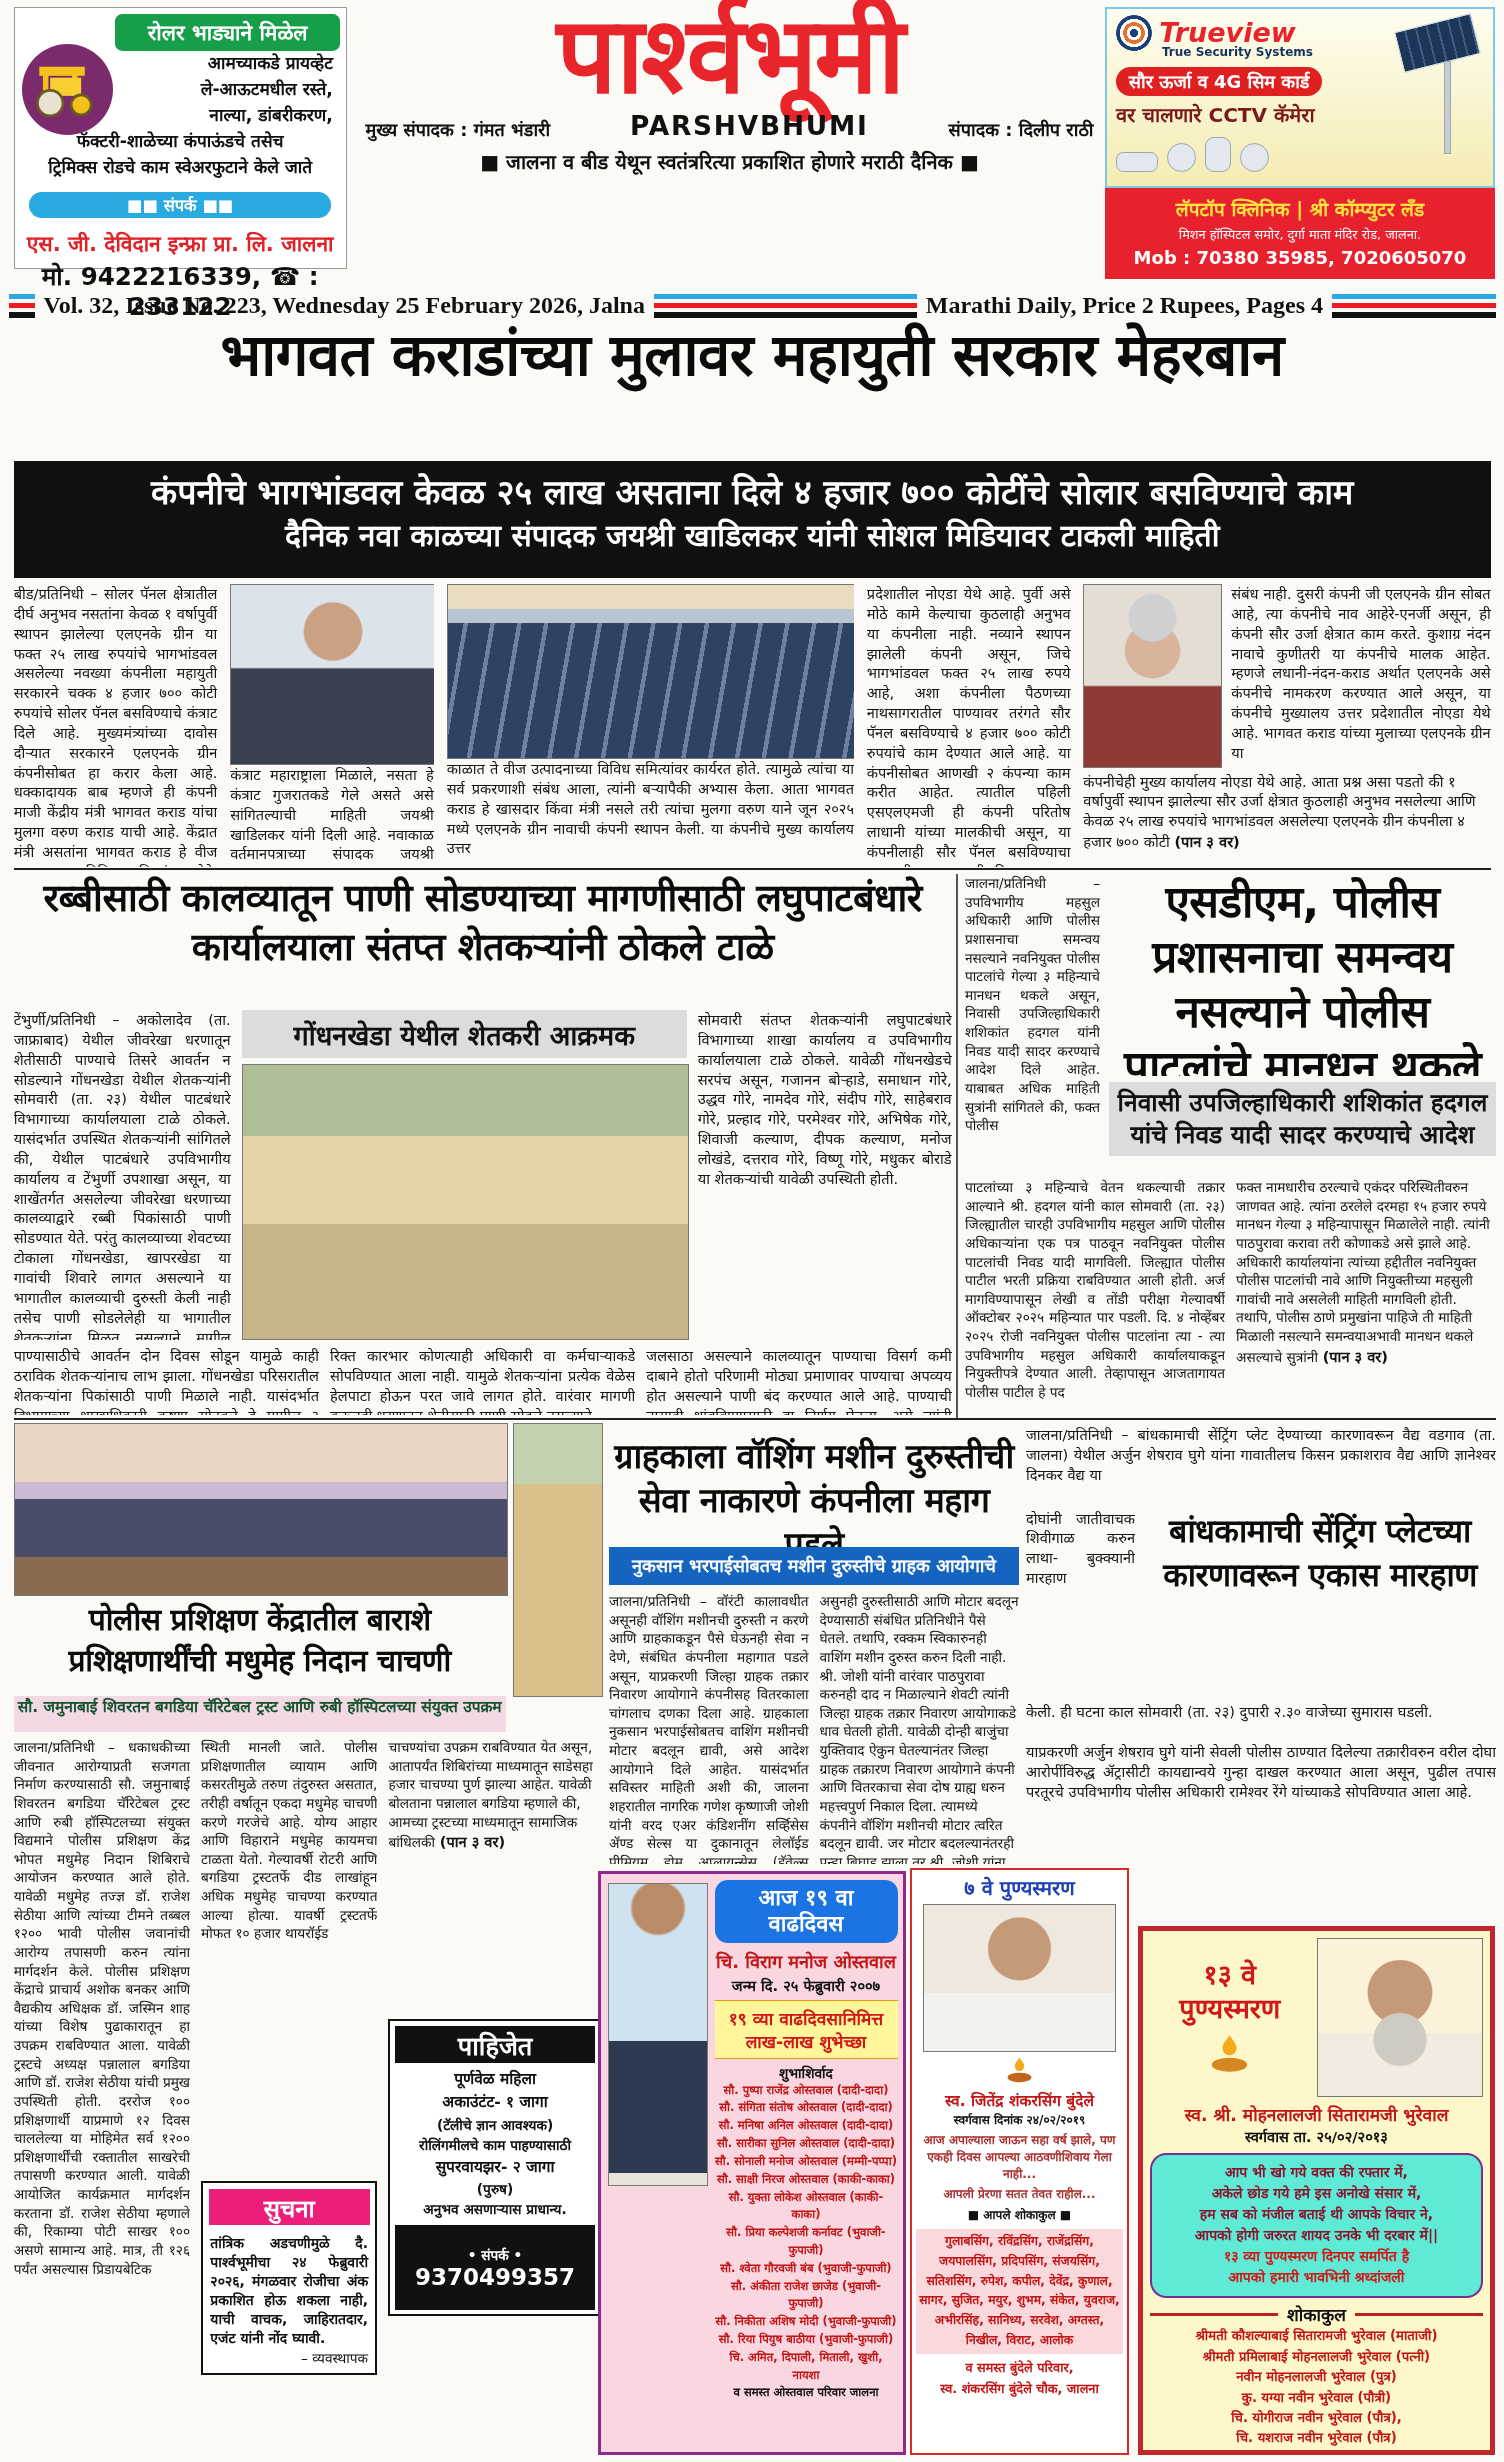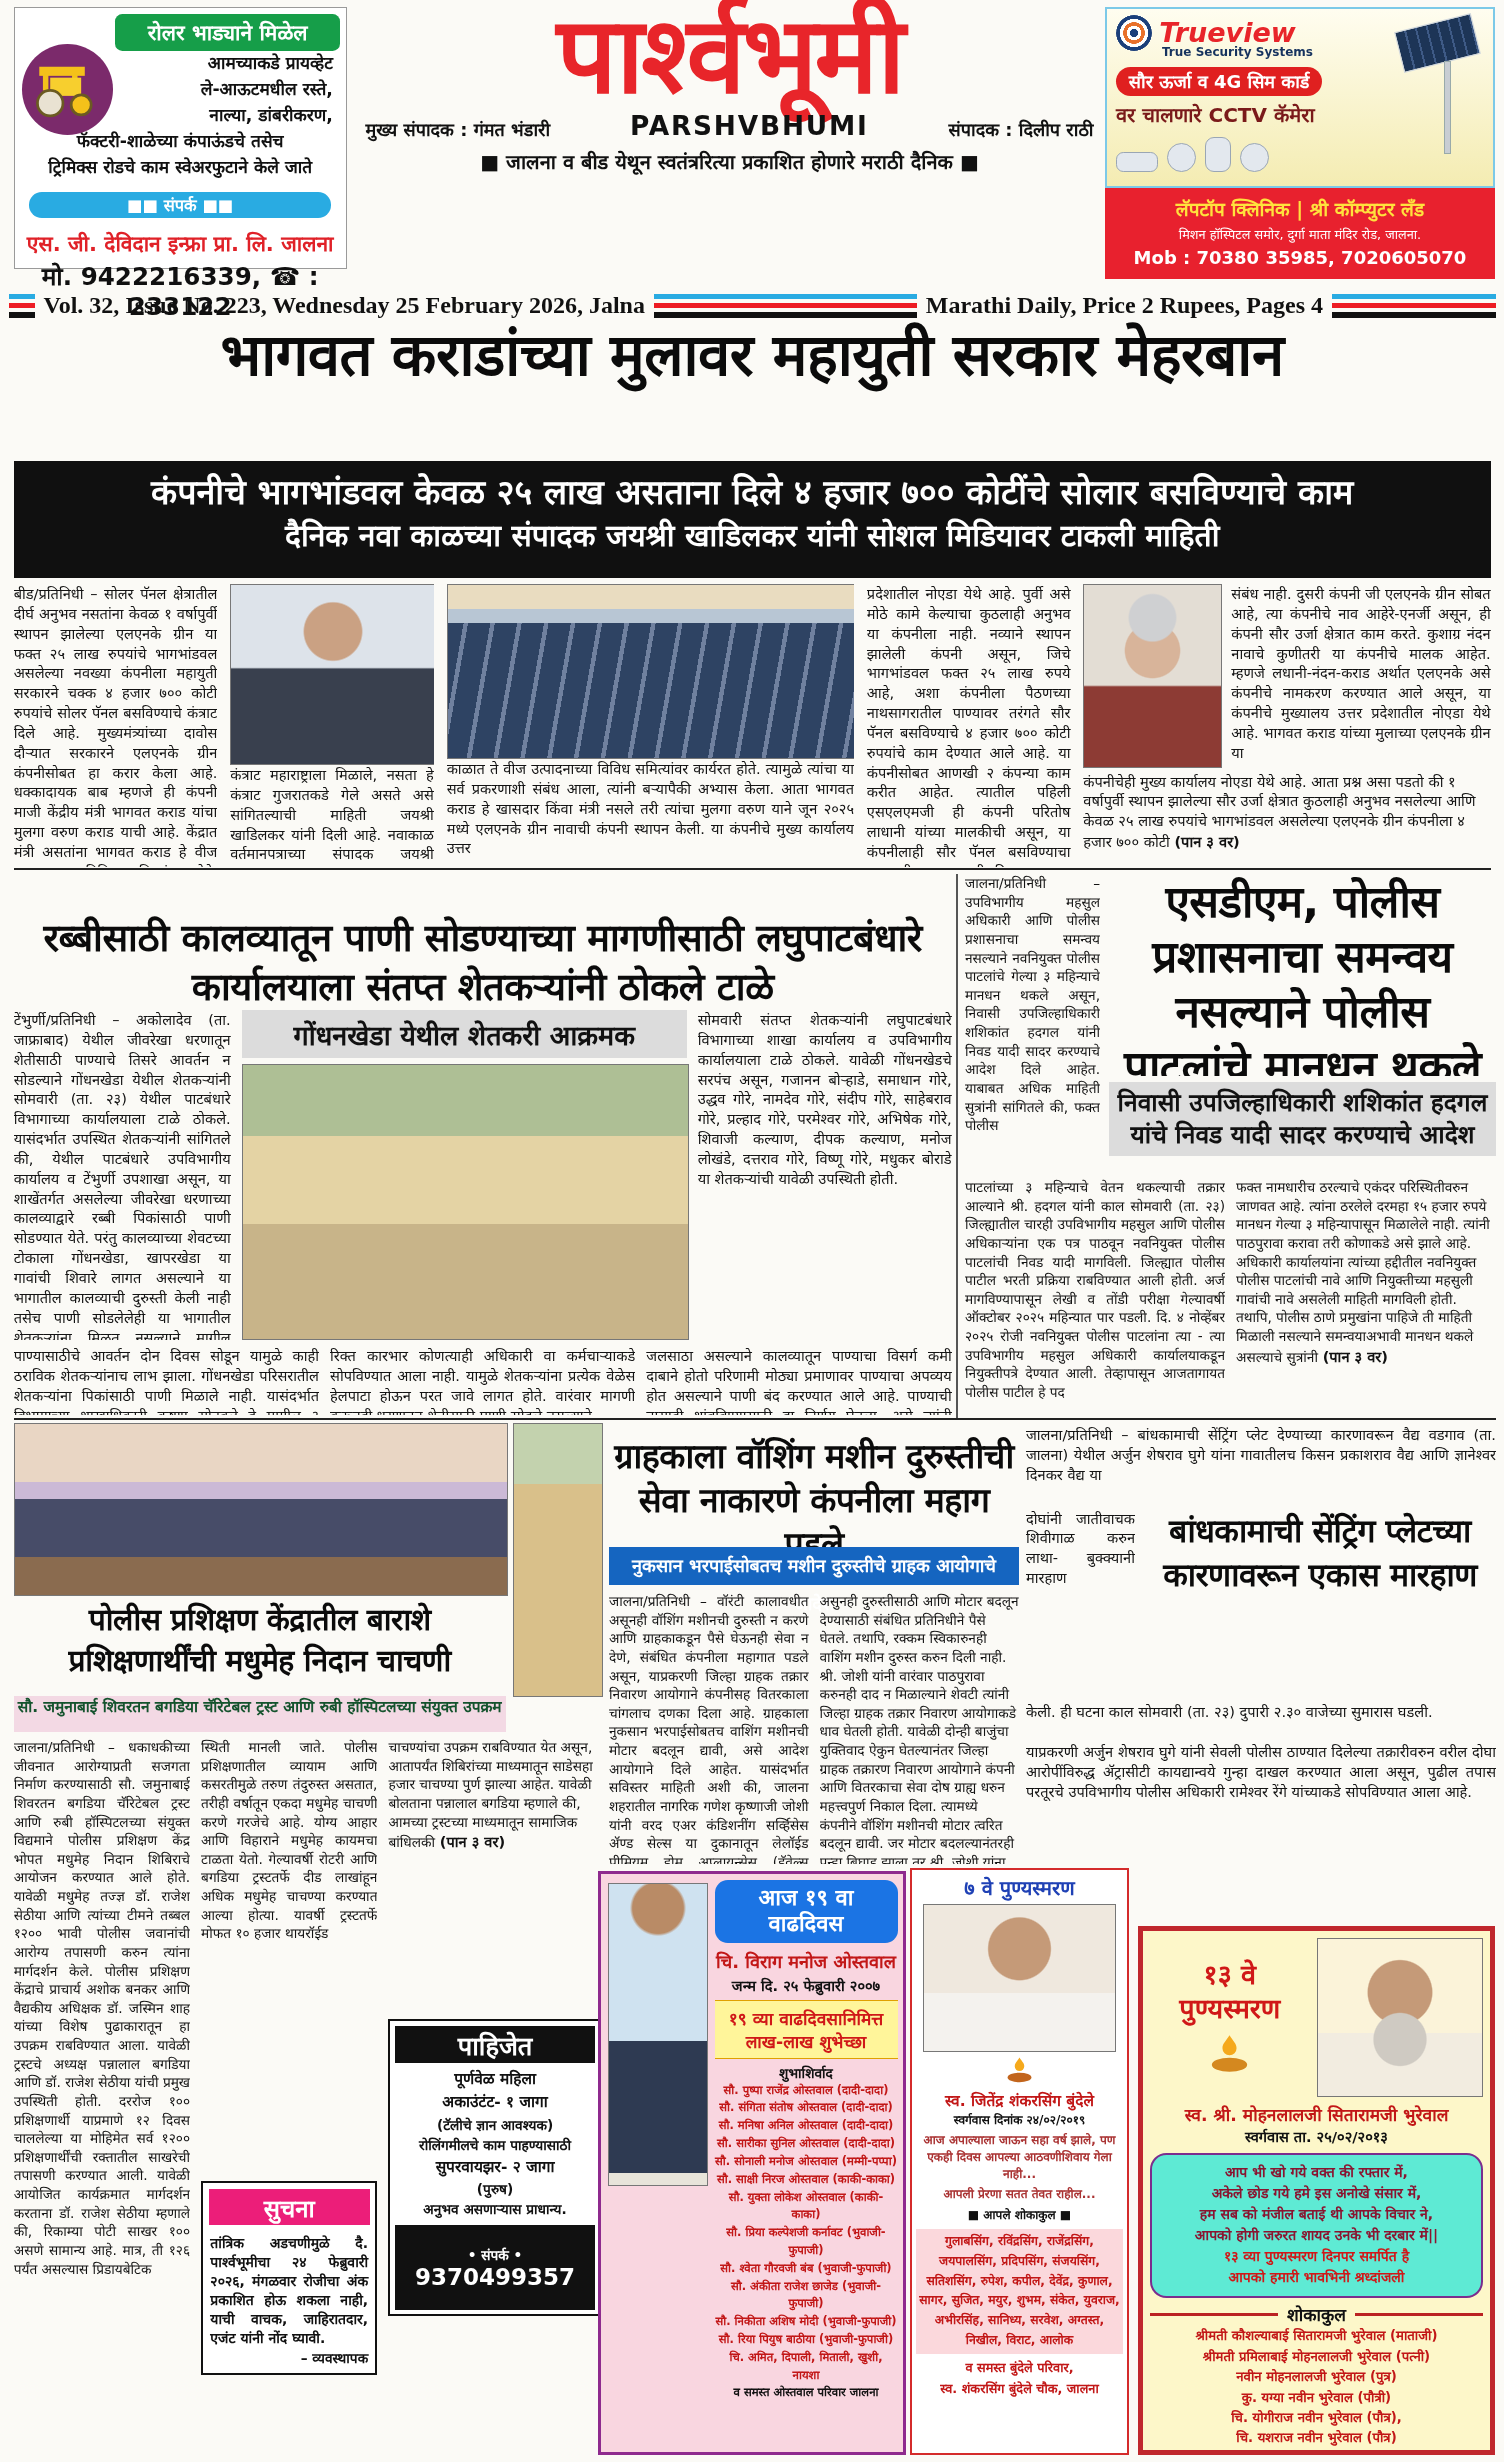--- a/index.html
+++ b/index.html
@@ -57,21 +57,21 @@
   .lead-banner .l1{font-size:34px;font-weight:800;line-height:1.35}
   .lead-banner .l2{font-size:30px;font-weight:800;line-height:1.35}
   .lead-body{display:grid;grid-template-columns:1fr 1fr 2fr 1fr 2fr;gap:12.8px;overflow:hidden}
   .gray-box{background:#dcdcdc;font-weight:800;text-align:center;color:#111}
   .blue-box{background:#1565c0;color:#fff;font-weight:800;text-align:center}
   .pink-box{background:#f3d9e4;color:#14532d;font-weight:800;text-align:center}
   
   .notice{border:2.7px solid #111;background:#fff;margin-top:7.3px}
   .notice-head{background:#ec1e79;color:#fff;font-weight:800;font-size:24px;text-align:center;margin:5.5px;padding:1.8px}
   .notice-body{font-size:14px;font-weight:700;padding:1.8px 7.3px;text-align:justify}
-  .notice-sign{text-align:right;font-weight:700;font-size:13.7px;padding:0 7.3px 5.5px}
+  .notice-sign{text-align:right;font-weight:400;font-size:13.7px;padding:0 7.3px 5.5px}
   .wanted{border:2.7px solid #111;background:#fff;margin-top:7.3px;text-align:center}
   .wanted-head{background:#111;color:#fff;font-weight:800;font-size:25.5px;margin:4.6px;padding:1.8px}
   .wanted ul{list-style:none;margin:3.6px 0;padding:0}
   .wanted li{font-size:13.7px;font-weight:700;line-height:1.5}
   .wanted .contact{background:#111;color:#fff;margin:4.6px;padding:20px}
   .wanted .contact .lbl{font-size:13.7px;font-weight:700}
   .wanted .contact .ph{font-size:23px;font-weight:800}
   
   .bday{border:3.6px solid #8e2a8e;background:#f9d6e0;box-sizing:border-box;padding:5.5px;overflow:hidden;position:relative}
   .bday-photo{position:absolute;left:7.3px;top:9px;width:98px;height:301px}
@@ -207,21 +207,21 @@
     </div>
     <div style="margin-top:3.6px">
       <span class="txt" style="display:inline">कंपनीचेही मुख्य कार्यालय नोएडा येथे आहे. आता प्रश्न असा पडतो की १ वर्षापुर्वी स्थापन झालेल्या सौर उर्जा क्षेत्रात कुठलाही अनुभव नसलेल्या आणि केवळ २५ लाख रुपयांचे भागभांडवल असलेल्या एलएनके ग्रीन कंपनीला ४ हजार ७०० कोटी</span>
       <span class="pageref">(पान ३ वर)</span>
     </div>
   </div>
 </div>
 
 <div class="abs rule" style="left:13.7px;top:868px;width:1477px;height:1.8px"></div>
 
-<div class="abs headline" style="left:13.7px;top:914px;width:938px;height:133px;font-size:38px;line-height:1.3">रब्बीसाठी कालव्यातून पाणी सोडण्याच्या मागणीसाठी लघुपाटबंधारे कार्यालयाला संतप्त शेतकऱ्यांनी ठोकले टाळे</div>
+<div class="abs headline" style="left:13.7px;top:874px;width:938px;height:133px;font-size:38px;line-height:1.3">रब्बीसाठी कालव्यातून पाणी सोडण्याच्या मागणीसाठी लघुपाटबंधारे कार्यालयाला संतप्त शेतकऱ्यांनी ठोकले टाळे</div>
 
 <div class="abs" style="left:13.7px;top:1010px;width:938px;height:330px;display:flex;gap:11px">
   <div class="txt" style="width:217px;height:330px">टेंभुर्णी/प्रतिनिधी – अकोलादेव (ता. जाफ्राबाद) येथील जीवरेखा धरणातून शेतीसाठी पाण्याचे तिसरे आवर्तन न सोडल्याने गोंधनखेडा येथील शेतकऱ्यांनी सोमवारी (ता. २३) येथील पाटबंधारे विभागाच्या कार्यालयाला टाळे ठोकले. यासंदर्भात उपस्थित शेतकऱ्यांनी सांगितले की, येथील पाटबंधारे उपविभागीय कार्यालय व टेंभुर्णी उपशाखा असून, या शाखेंतर्गत असलेल्या जीवरेखा धरणाच्या कालव्याद्वारे रब्बी पिकांसाठी पाणी सोडण्यात येते. परंतु कालव्याच्या शेवटच्या टोकाला गोंधनखेडा, खापरखेडा या गावांची शिवारे लागत असल्याने या भागातील कालव्याची दुरुस्ती केली नाही तसेच पाणी सोडलेलेही या भागातील शेतकऱ्यांना मिळत नसल्याने मागील आवर्तनाचे पाणी मिळाले नाही. परंतु दोन आवर्तनानंतर तिसऱ्या</div>
   <div style="width:445px">
     <div class="gray-box" style="font-size:27px;padding:5.5px">गोंधनखेडा येथील शेतकरी आक्रमक</div>
     <div class="photo" style="width:100%;height:274px;margin-top:5.5px;background:linear-gradient(180deg,#aebf95 0 26%,#e4d3a4 26% 58%,#c8b489 58% 100%)"></div>
   </div>
   <div class="txt" style="flex:1;height:330px">सोमवारी संतप्त शेतकऱ्यांनी लघुपाटबंधारे विभागाच्या शाखा कार्यालय व उपविभागीय कार्यालयाला टाळे ठोकले. यावेळी गोंधनखेडचे सरपंच असून, गजानन बोऱ्हाडे, समाधान गोरे, उद्धव गोरे, नामदेव गोरे, संदीप गोरे, साहेबराव गोरे, प्रल्हाद गोरे, परमेश्वर गोरे, अभिषेक गोरे, शिवाजी कल्याण, दीपक कल्याण, मनोज लोखंडे, दत्तराव गोरे, विष्णू गोरे, मधुकर बोराडे या शेतकऱ्यांची यावेळी उपस्थिती होती.</div>
 </div>
 

